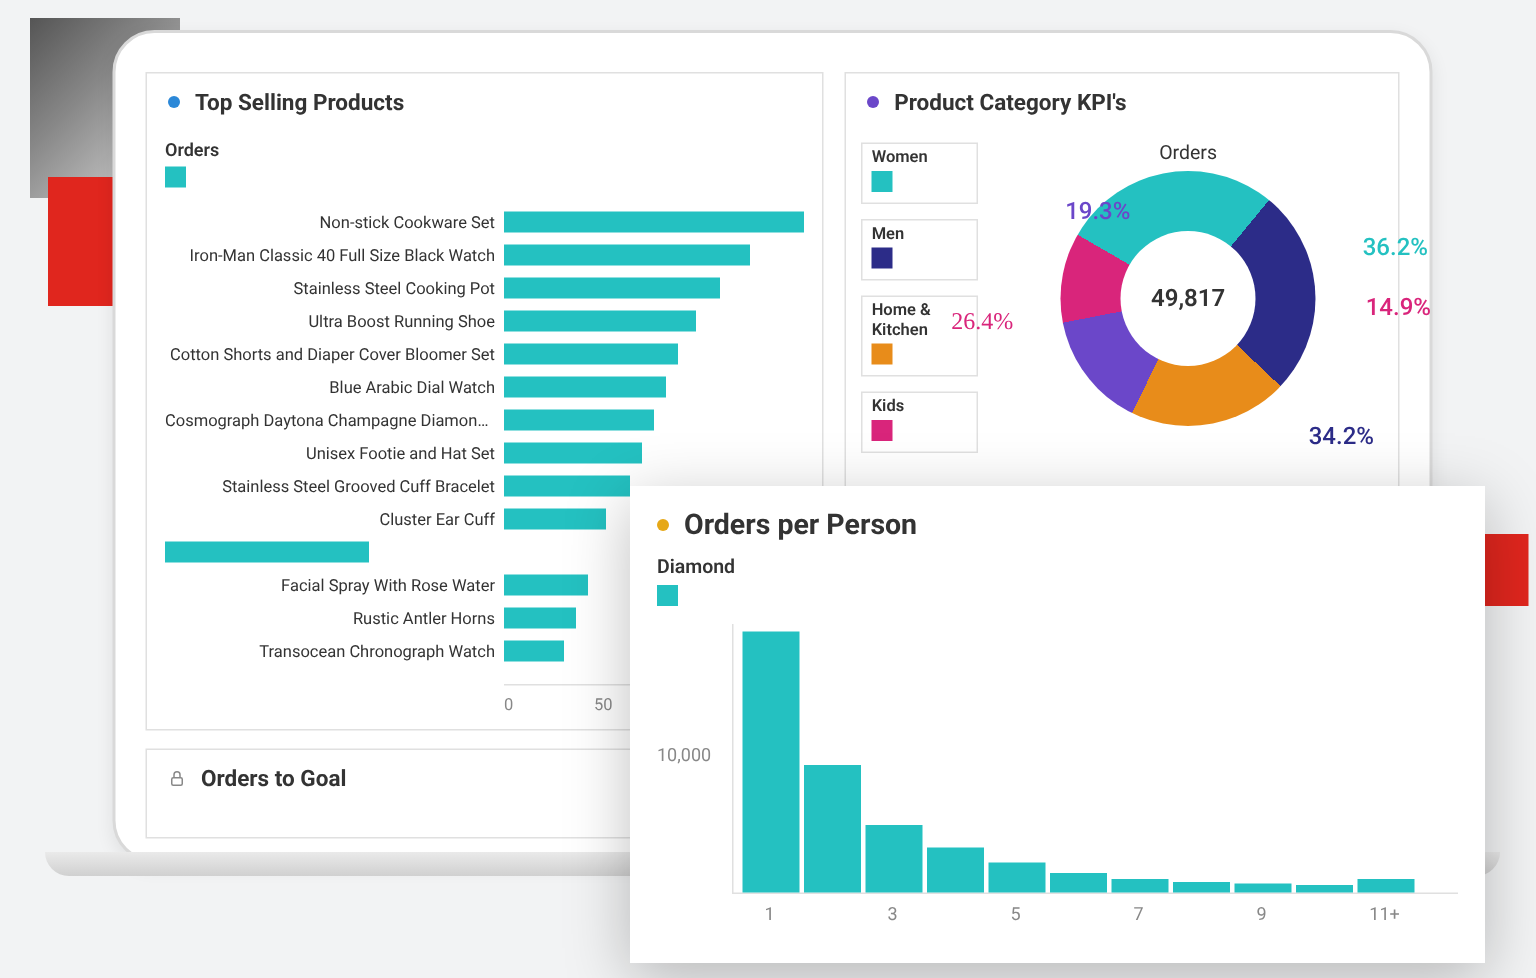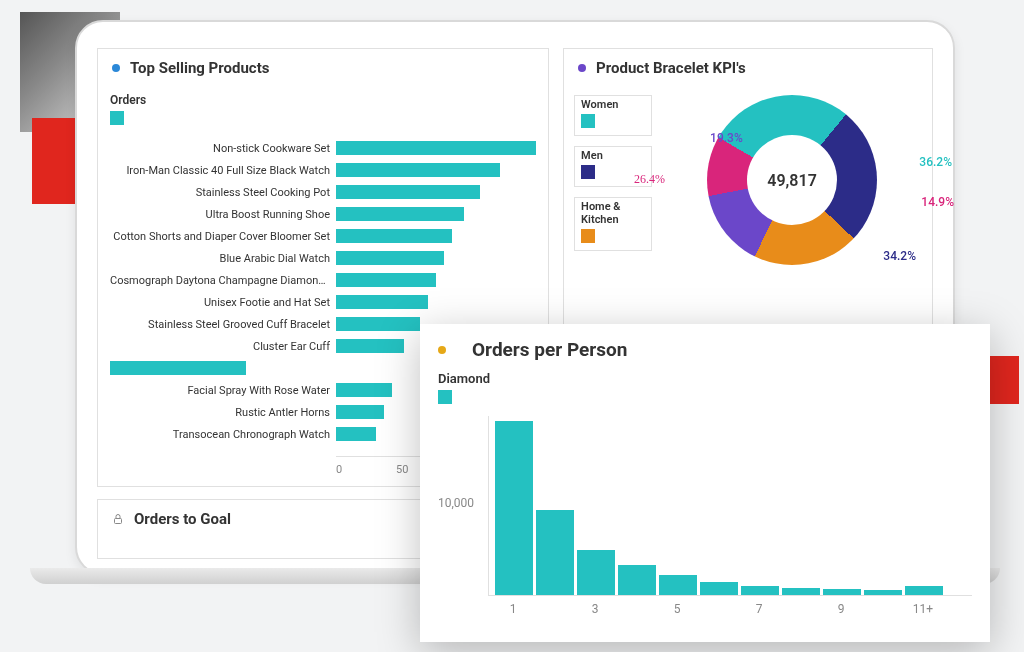--- a/index.html
+++ b/index.html
@@ -92,33 +92,33 @@
   .kpi-body { display:flex; padding:8px 10px; gap:10px; width:100%; }
   .kpi-legend { display:flex; flex-direction:column; gap:10px; width:78px; }
   .kpi-legend-item { border:1px solid var(--panel-border); padding:2px 6px 4px 6px; font-size:11px; font-weight:600; color:var(--text); }
   .kpi-legend-item .swatch { margin-top:3px; }
   .sw-women{background:var(--teal);} .sw-men{background:var(--navy);} .sw-home{background:var(--orange);} .sw-kids{background:var(--pink);}
 
   .donut-wrap { flex:1; position:relative; display:flex; align-items:center; justify-content:center; }
   .donut-title { position:absolute; top:0; width:100%; text-align:center; font-size:13px; color:var(--text); }
   .donut { width:170px; height:170px; border-radius:50%; position:relative; }
   .donut-hole { position:absolute; inset:40px; background:#fff; border-radius:50%; display:flex; align-items:center; justify-content:center; font-size:16px; font-weight:600; color:var(--text);text-align:right; }
-  .pct { position:absolute; font-size:12px; font-weight:500; }
+  .pct { position:absolute; font-size:16px; font-weight:500; }
 
   
   .overlay-panel {
     position:absolute;
     left:420px; top:324px;
     width:570px; height:318px;
     background:#fff;
     box-shadow:0 10px 40px rgba(0,0,0,0.25);
     z-index:5;
     padding:14px 18px 10px 18px;
   }
-  .overlay-title { display:flex; align-items:center; gap:26px; font-size:19px; font-weight:700; color:var(--text); margin-bottom:10px; }
+  .overlay-title { display:flex; align-items:center; gap:10px; font-size:19px; font-weight:700; color:var(--text); margin-bottom:10px; }
   .ov-legend { font-size:13px; font-weight:600; color:var(--text); }
   .vbar-chart { position:relative; height:200px; margin-top:8px; }
   .vbar-ylabel { position:absolute; left:0; top: calc(50% + -20px); font-size:12px; color:var(--muted); }
   .vbar-area { position:absolute; left:50px; right:0; bottom:20px; top:0; display:flex; align-items:flex-end; gap:3px; border-left:1px solid var(--panel-border); border-bottom:1px solid var(--panel-border); padding:0 6px; }
   .vbar { width:38px; background:var(--teal); }
   .vbar-xaxis { position:absolute; left:50px; right:0; bottom:0; display:flex; gap:3px; padding:0 6px; }
   .vbar-xaxis span { width:38px; text-align:center; font-size:12px; color:var(--muted); }
 </style>
 </head>
 <body>
@@ -242,27 +242,28 @@
           <span>Orders to Goal</span>
         </div>
       </div>
     </div>
 
     <div class="right-col">
       <div class="panel kpi">
         <div style="width:100%">
           <div class="panel-title">
             <span class="dot purple"></span>
-            <span>Product Bracelet KPI's</span>
+            <span>Product Category KPI's</span>
           </div>
           <div class="kpi-body">
             <div class="kpi-legend" id="kpi-legend">
                 <div class="kpi-legend-item"><div>Women</div><span class="swatch sw-women"></span></div>
                 <div class="kpi-legend-item"><div>Men</div><span class="swatch sw-men"></span></div>
                 <div class="kpi-legend-item"><div>Home &amp; Kitchen</div><span class="swatch sw-home"></span></div>
+                <div class="kpi-legend-item"><div>Kids</div><span class="swatch sw-kids"></span></div>
               </div>
             <div class="donut-wrap">
               <div class="donut-title">Orders</div>
               <div class="donut" id="donut" style="background: conic-gradient(from -60deg, rgb(36, 193, 193) 0deg, rgb(36, 193, 193) 99.4809deg, rgb(44, 44, 136) 99.4809deg, rgb(44, 44, 136) 193.466deg, rgb(232, 140, 26) 193.466deg, rgb(232, 140, 26) 266.015deg, rgb(107, 71, 201) 266.015deg, rgb(107, 71, 201) 319.053deg, rgb(217, 37, 123) 319.053deg, rgb(217, 37, 123) 360deg);">
                 <div class="donut-hole">49,817</div>
               </div>
               <span class="pct" style="right:-30px; top:60px;  color:var(--teal);">36.2%</span>
               <span class="pct" style="right:6px; bottom:2px; color:var(--navy);">34.2%</span>
               <span class="pct" style="left:-28px;  bottom:78px;color:var(--pink);font-family:Liberation Serif, serif;">26.4%</span>
               <span class="pct" style="left:48px;  top:36px;   color:var(--purple);">19.3%</span>

